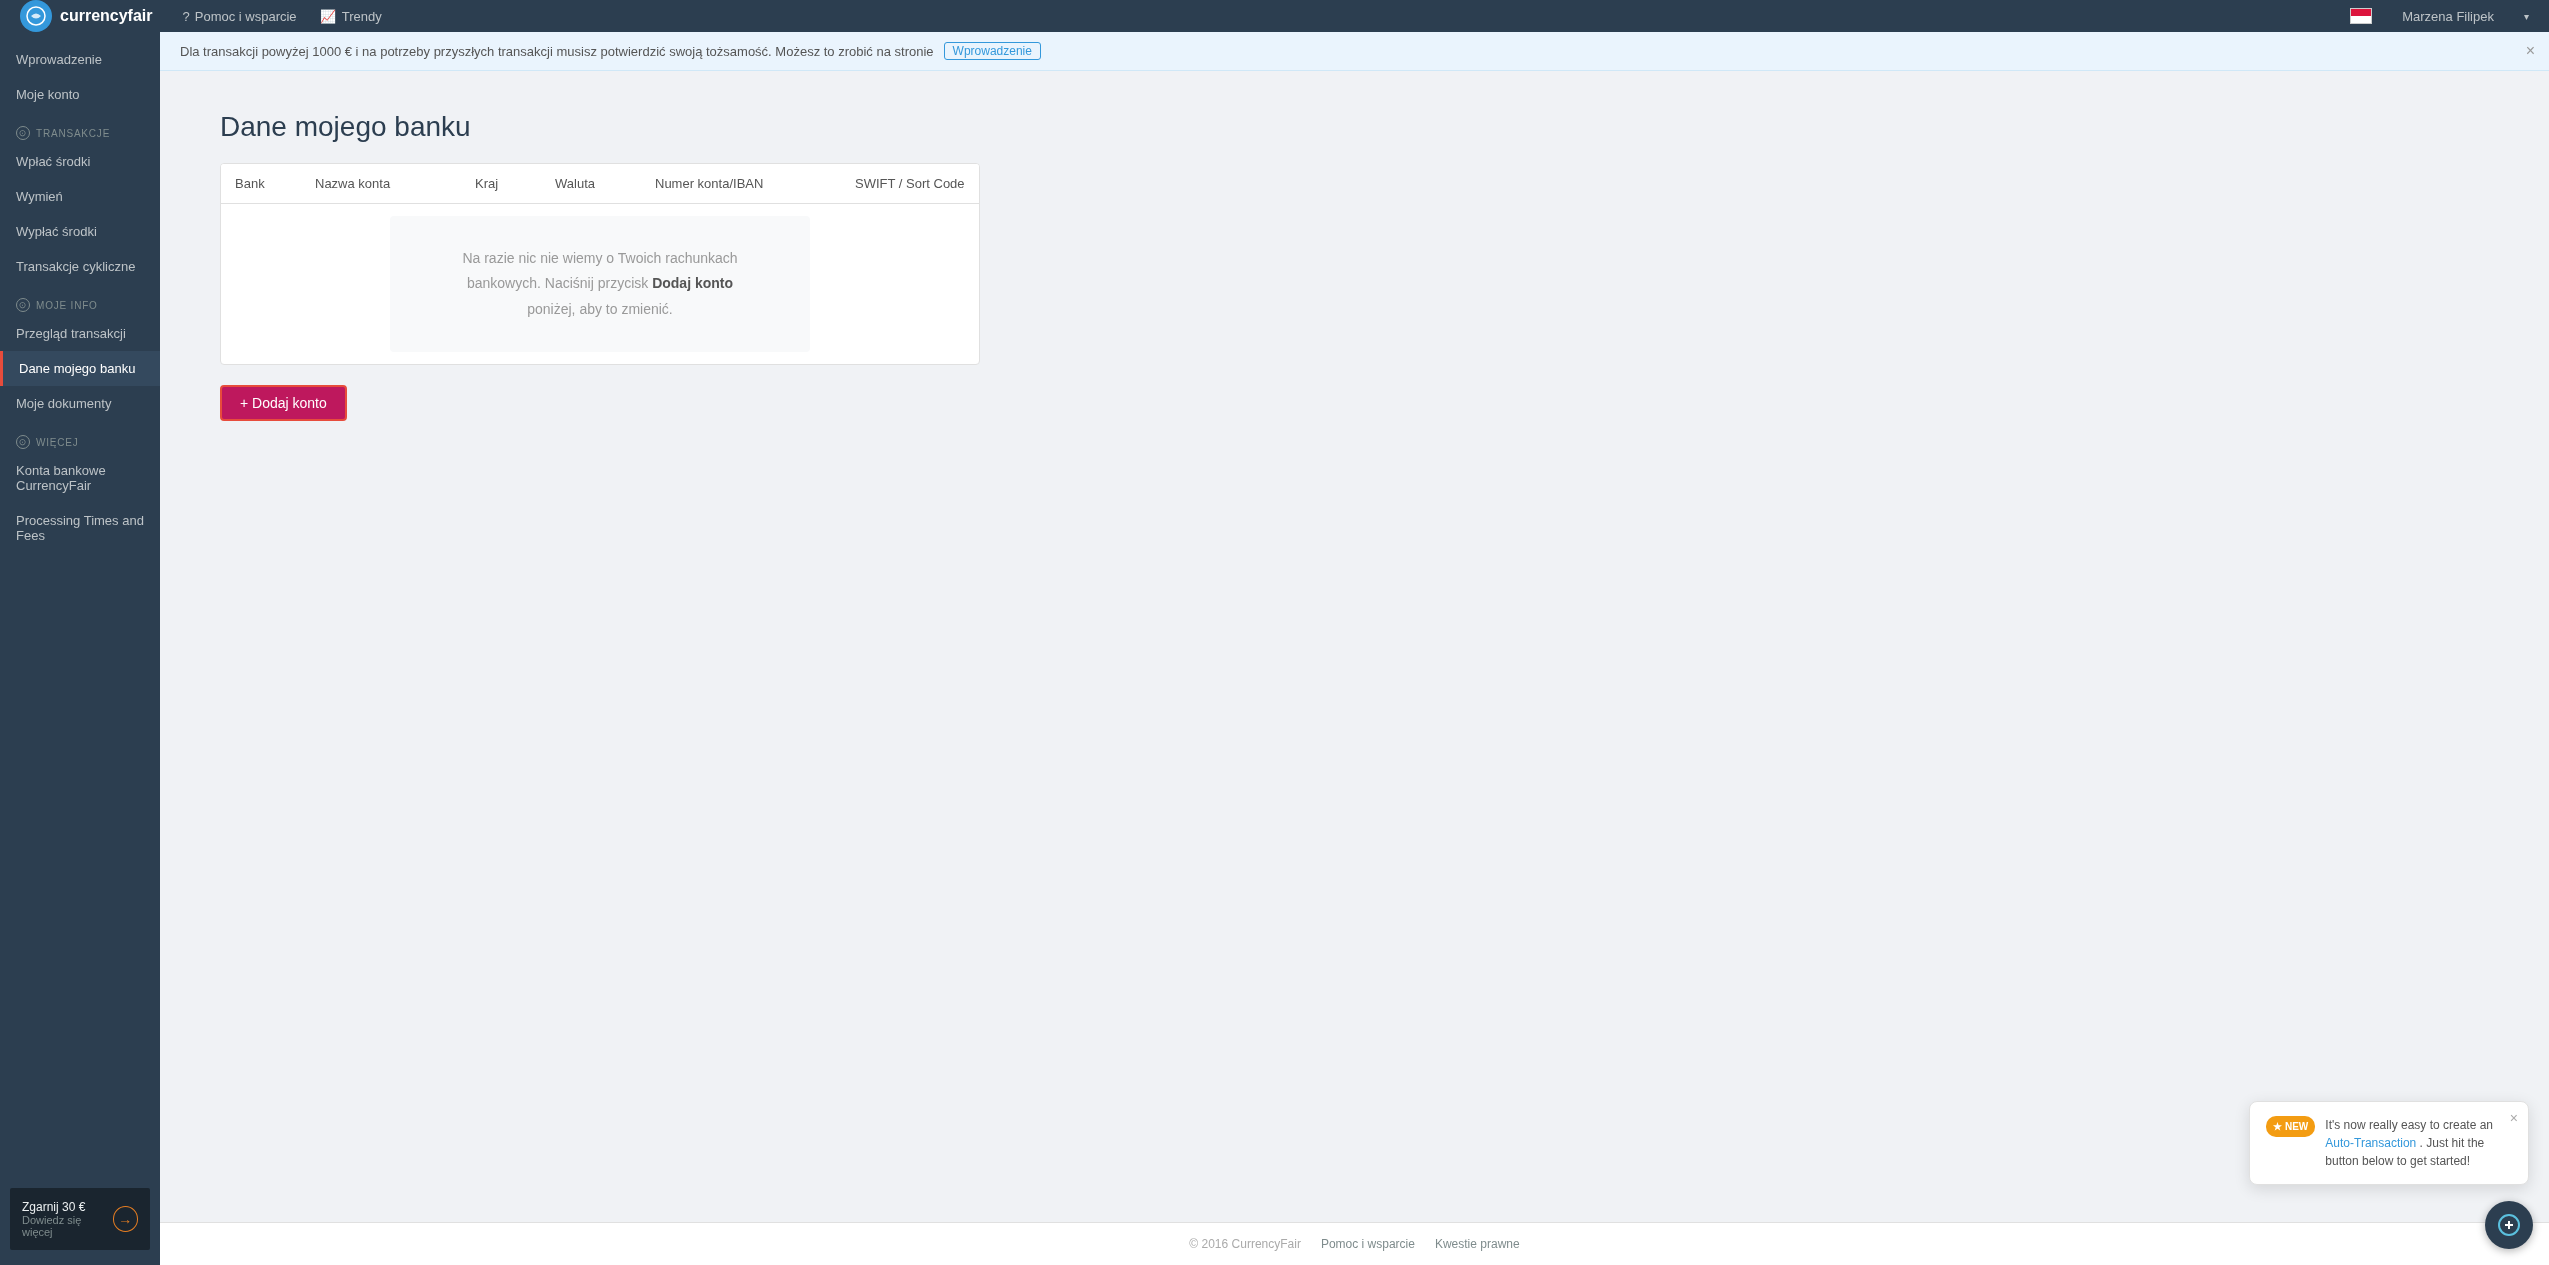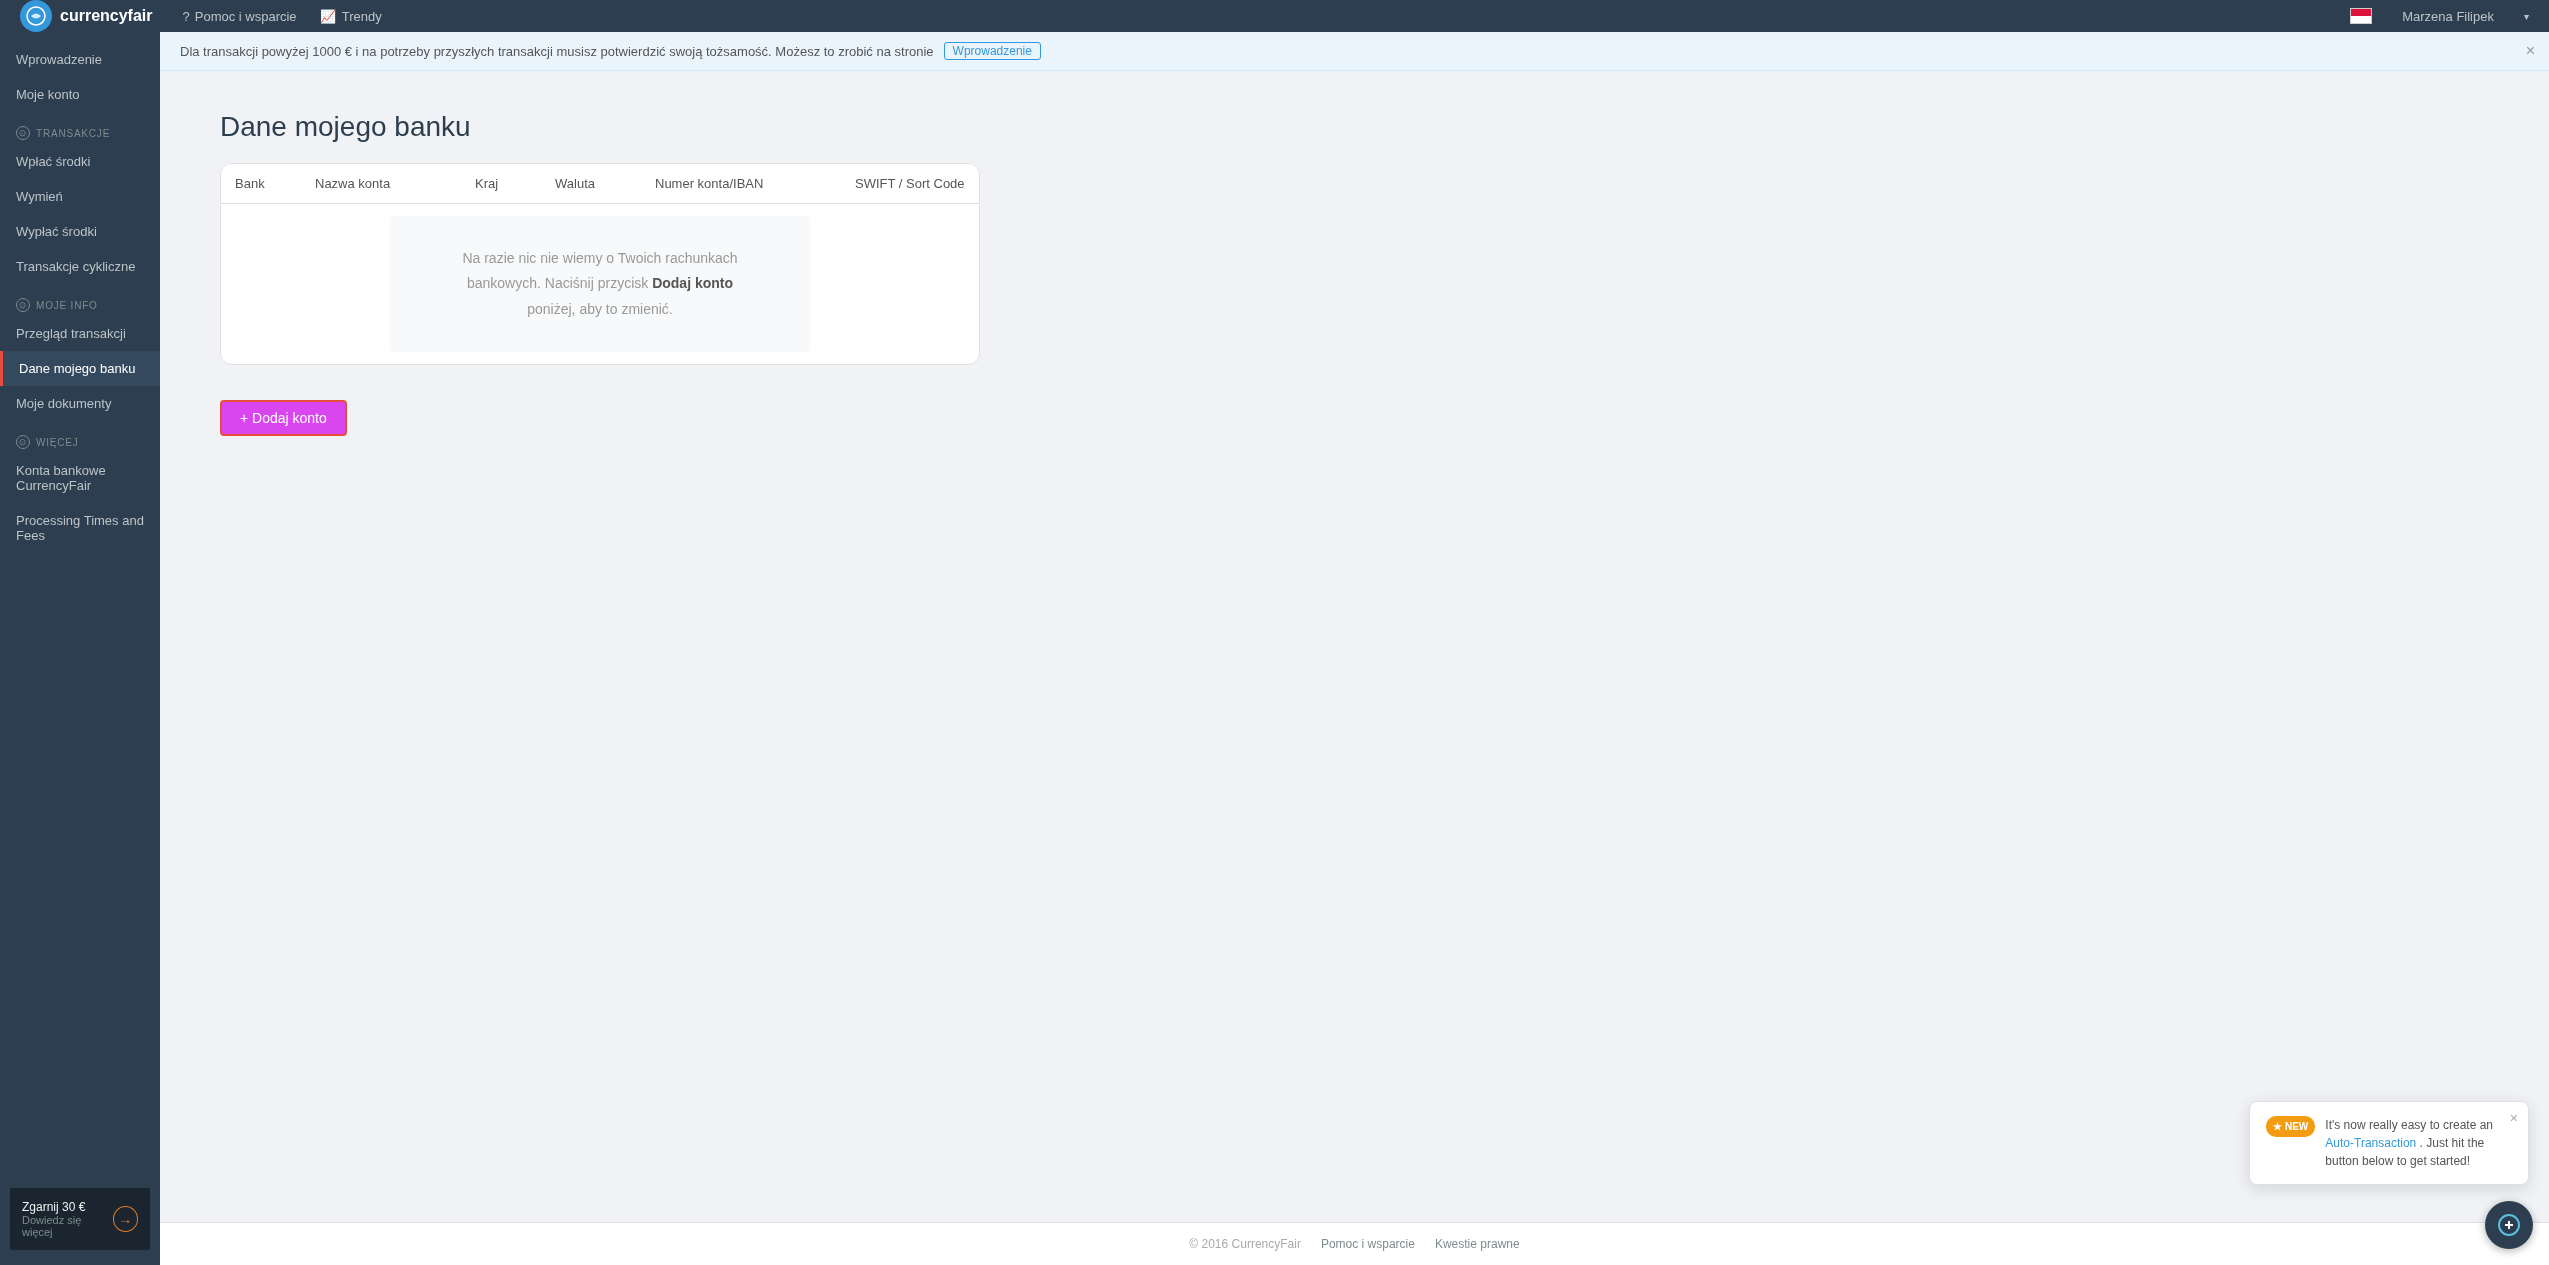--- a/index.html
+++ b/index.html
@@ -206,21 +206,21 @@
     .page-subtitle {
       font-size: 14px;
       color: #7f8c8d;
       margin-bottom: 24px;
     }
 
     
     .bank-table {
       background: #fff;
       border: 1px solid #e0e0e0;
-      border-radius: 12px;
+      border-radius: 4px;
       overflow: hidden;
       width: 100%;
       max-width: 760px;
     }
     .table-header {
       display: grid;
       grid-template-columns: 80px 160px 80px 100px 200px 160px 100px;
       border-bottom: 1px solid #e0e0e0;
       background: #fff;
     }
@@ -246,31 +246,30 @@
       line-height: 1.8;
       max-width: 420px;
     }
     .table-empty-box strong { color: #555; font-weight: 600; }
 
     
     .add-button-row {
       margin-top: 20px;
     }
     .add-button {
-      background: #d946ef;
+      background: #be185d;
       color: #fff;
       border: 2px solid #e74c3c;
       padding: 8px 18px;
       border-radius: 4px;
       font-size: 14px;
       cursor: pointer;
       display: inline-flex;
       align-items: center;
       gap: 5px;
-      margin-top: 15px;
     }
 
     
     .footer {
       background: #fff;
       border-top: 1px solid #e0e0e0;
       padding: 14px 20px;
       font-size: 12px;
       color: #aaa;
       display: flex;

